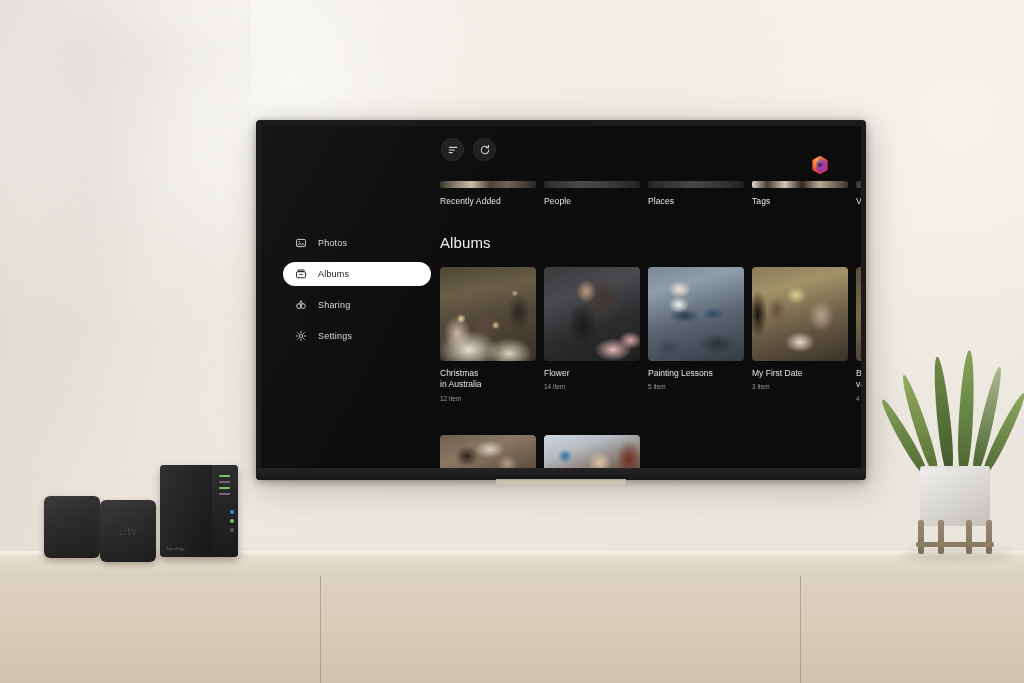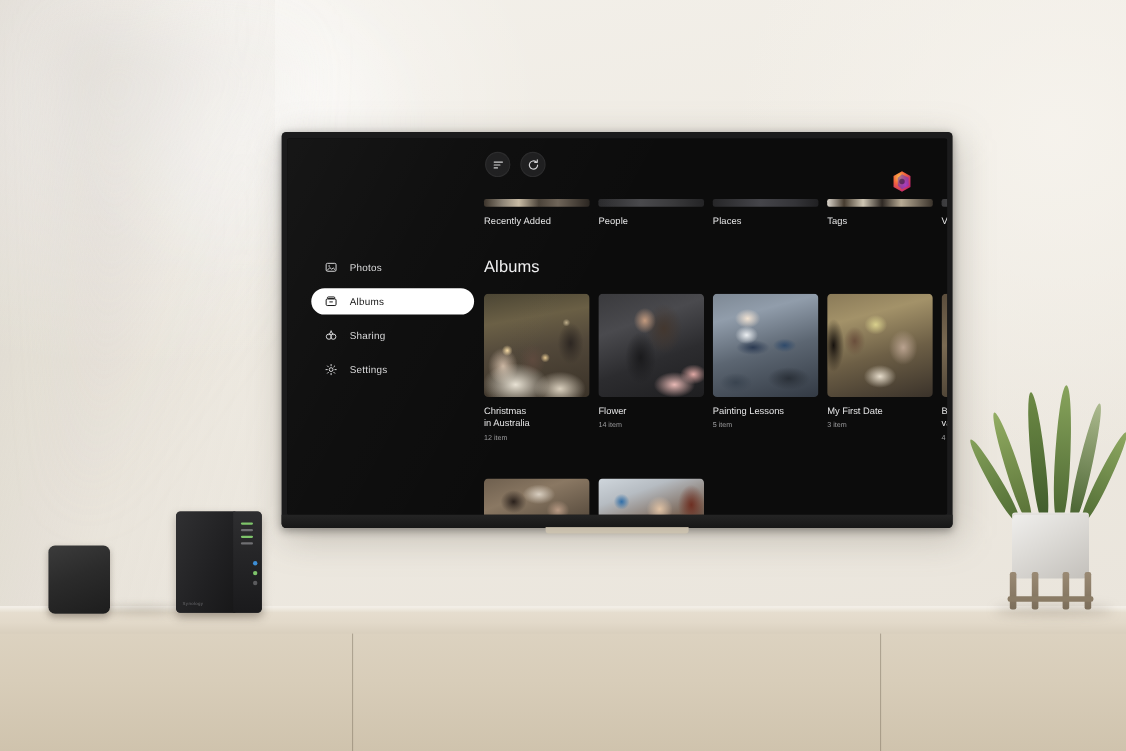--- a/index.html
+++ b/index.html
@@ -467,20 +467,23 @@
     <div class="tv-bezel-bottom"></div>
     <div class="tv-stand-nub"></div>
   </div>
 
   <div class="dev-shadow" style="left:42px; top:551px; width:62px;"></div>
   <div class="dev-shadow" style="left:98px; top:551px; width:62px;"></div>
   <div class="dev-shadow" style="left:156px; top:551px; width:86px;"></div>
 
   <div class="device atv" style="left:44px; top:496px;">
     <span class="mark"></span>
+  </div>
+  <div class="device atv" style="left:100px; top:500px;">
+    <span class="mark"><span>tv</span></span>
   </div>
 
   <div class="device nas">
     <div class="nas-front"></div>
     <div class="nas-side"></div>
     <div class="nas-leds">
       <div class="nas-led g"></div>
         <div class="nas-led"></div>
       <div class="nas-led g"></div>
         <div class="nas-led"></div>

